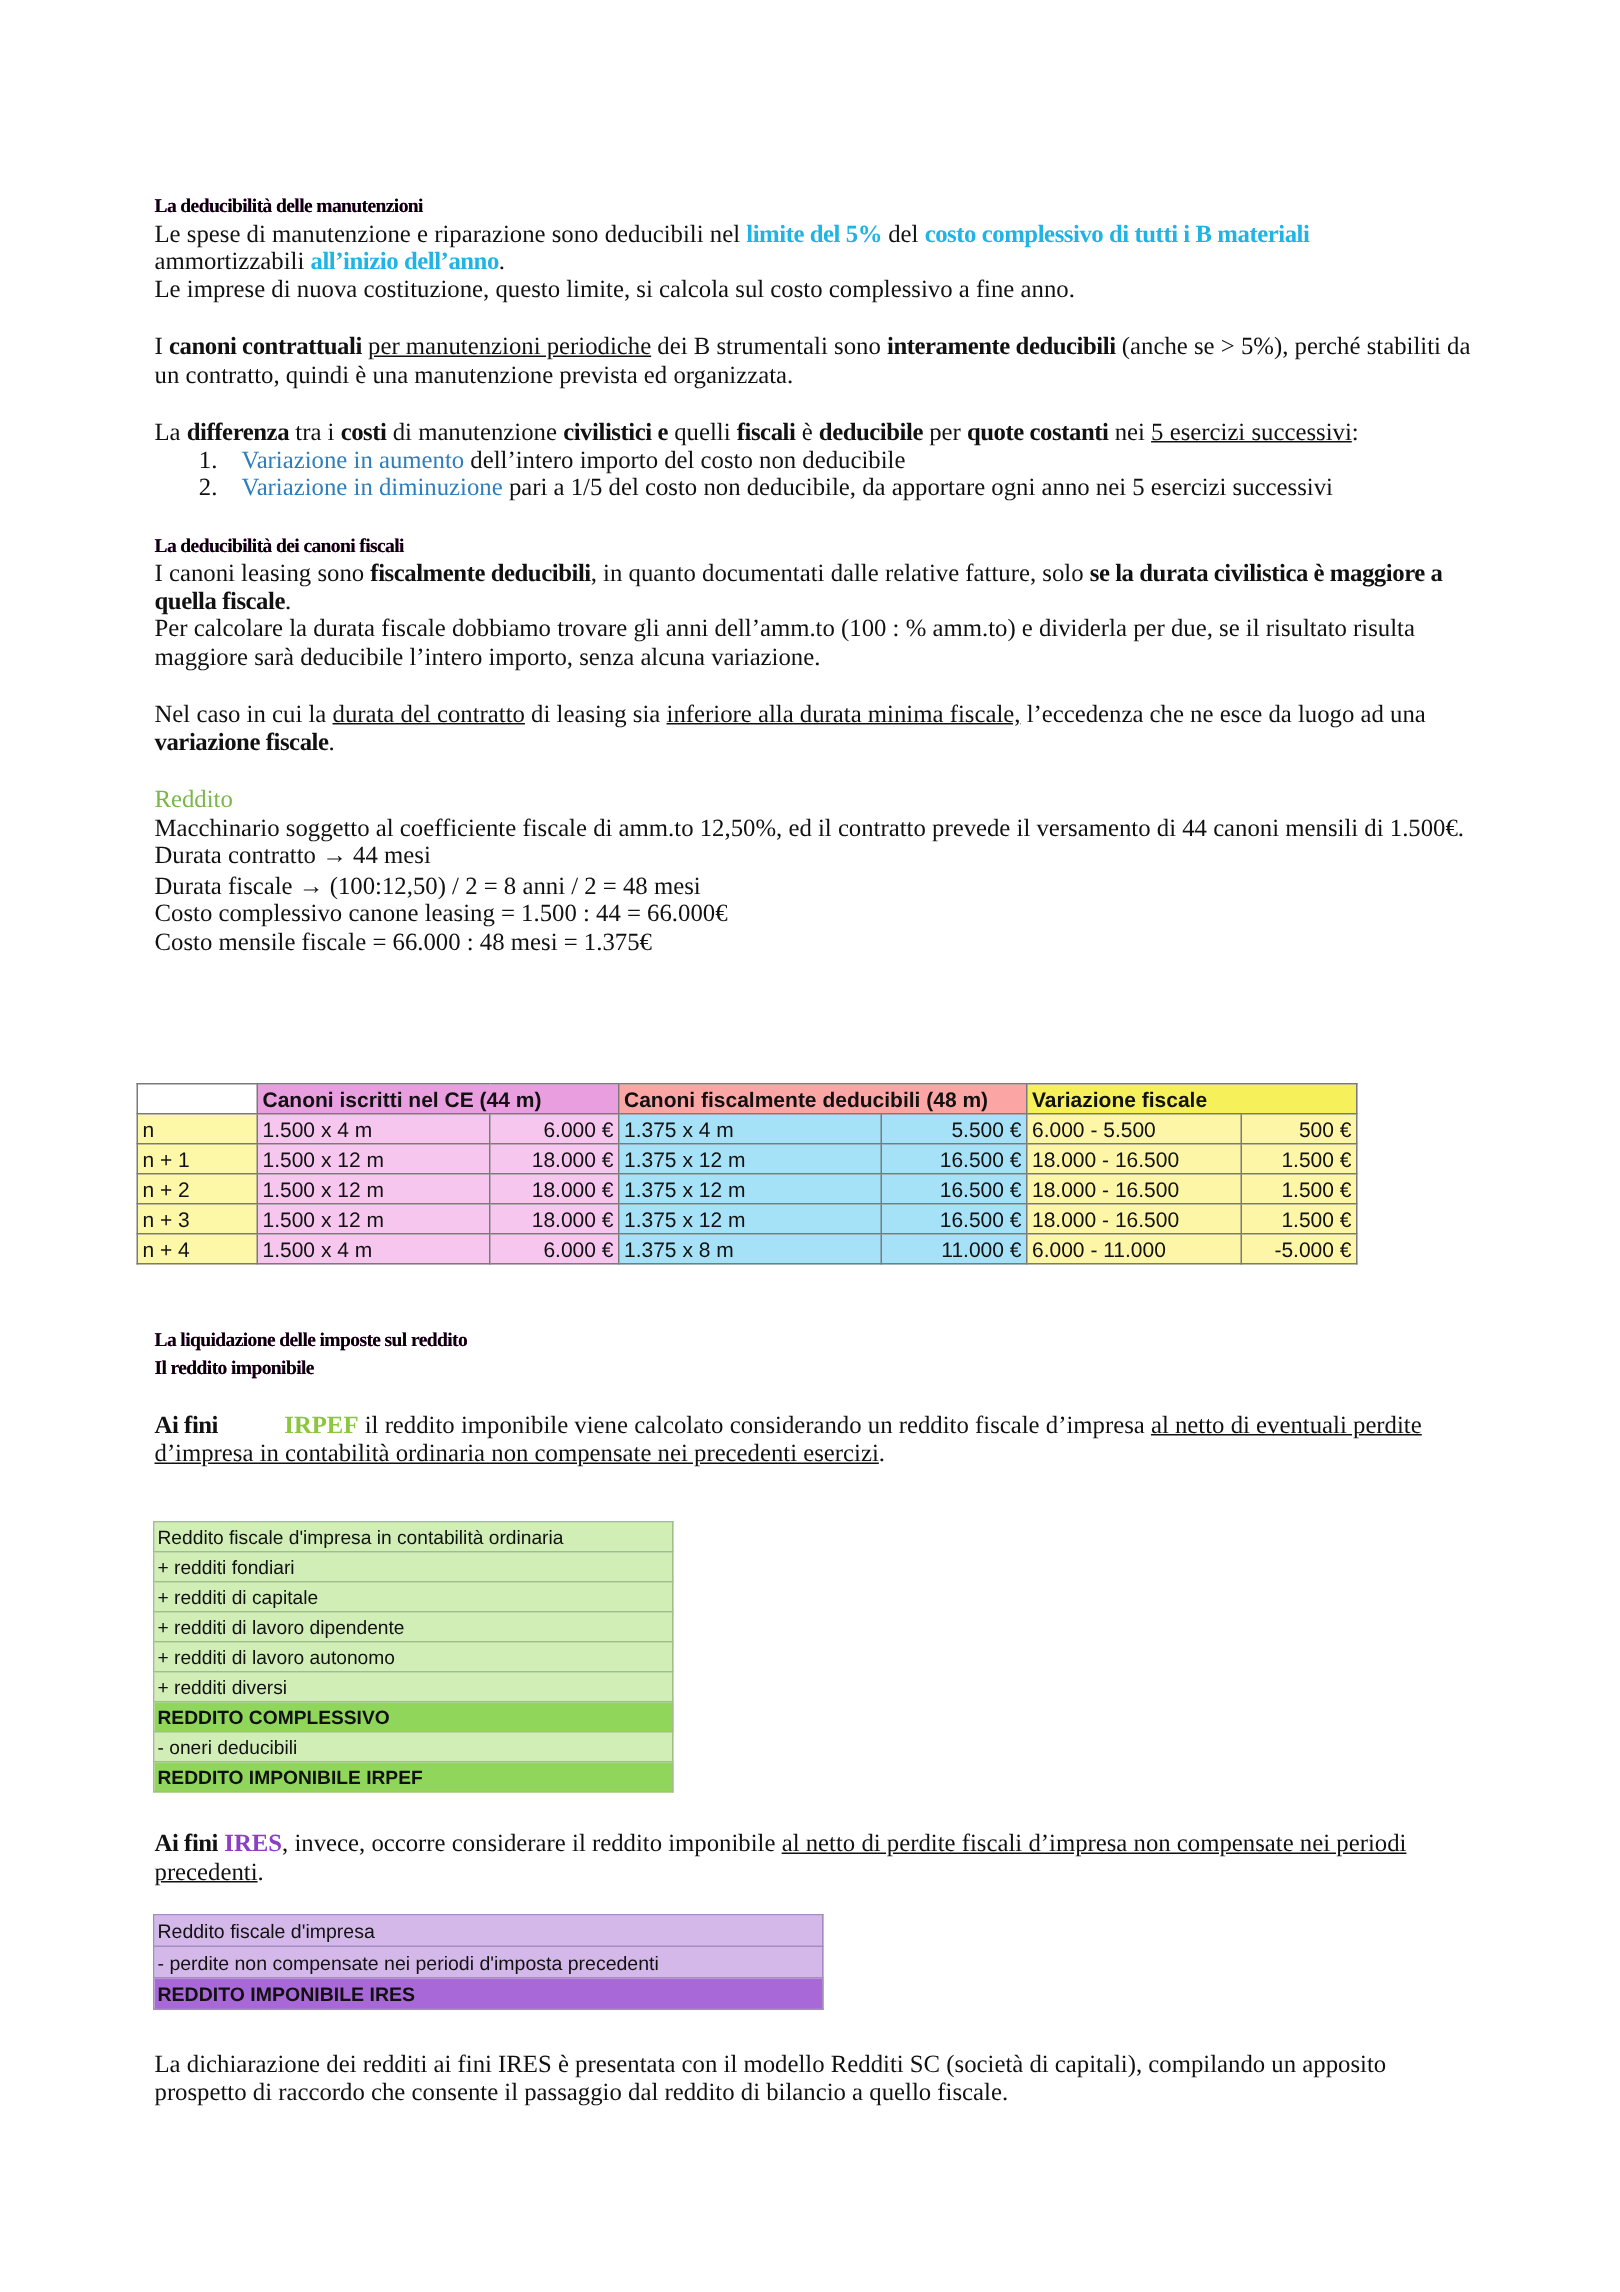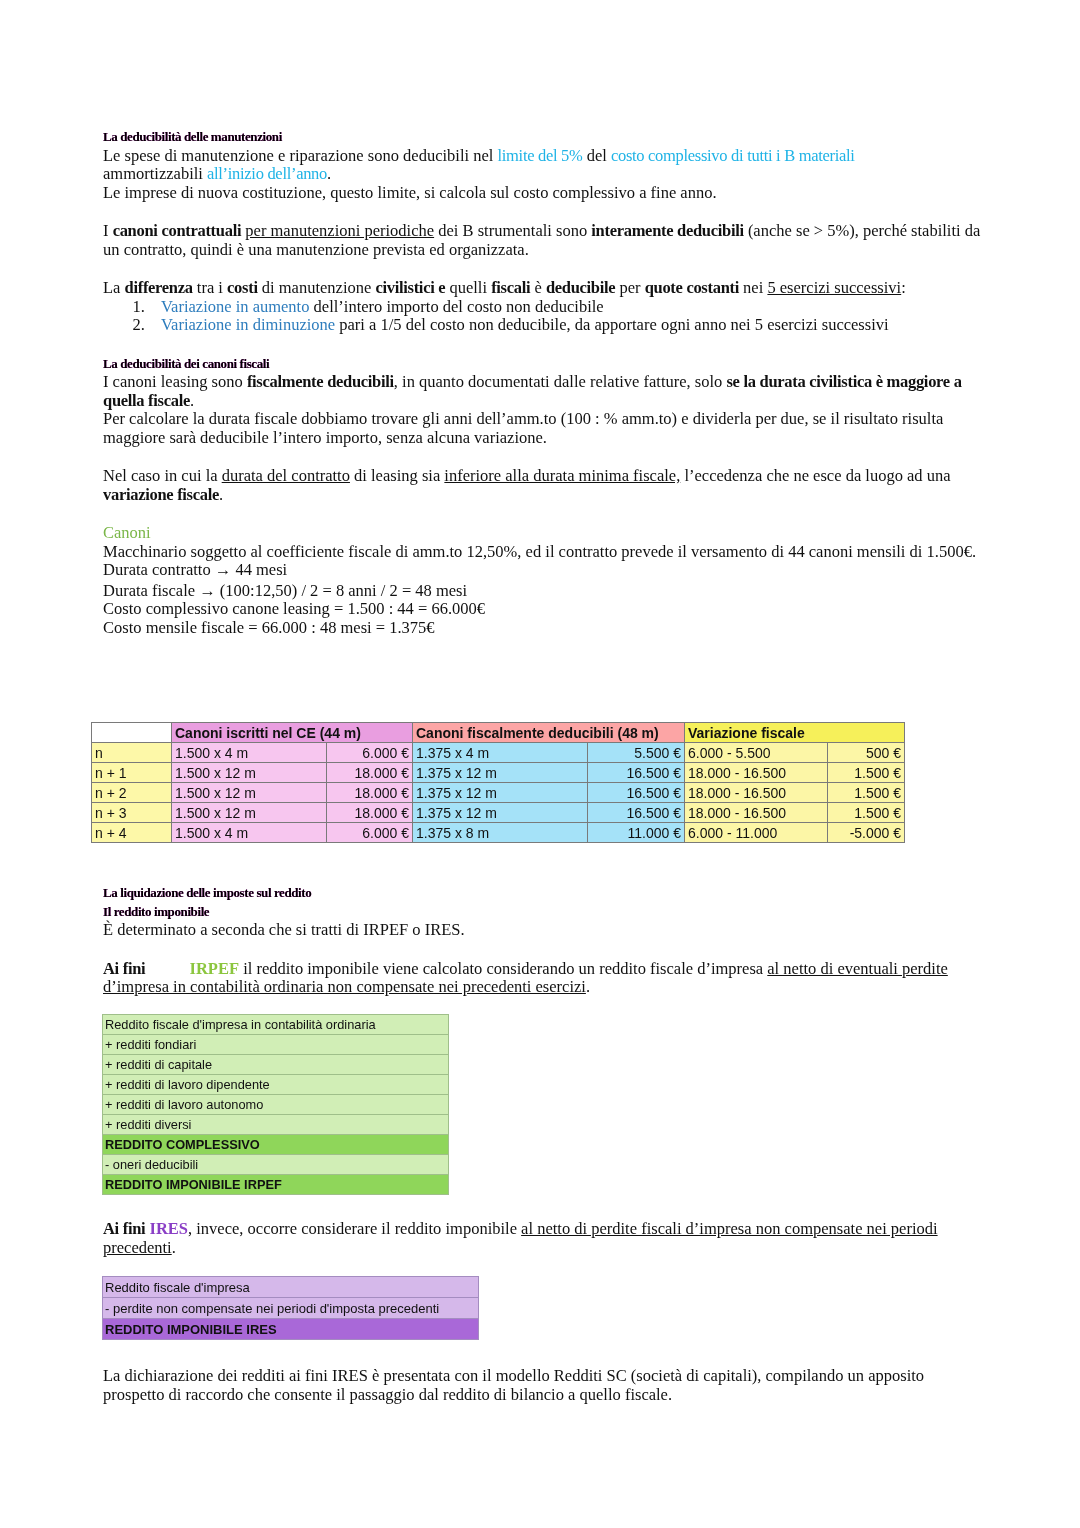--- a/index.html
+++ b/index.html
@@ -4,21 +4,21 @@
   <style>
     html, body { margin:0; padding:0; background:#ffffff; }
     body { width:1080px; height:1528px; position:relative; overflow:hidden;
            font-family:"Liberation Serif", "DejaVu Serif", serif; color:#111; }
     .page { position:absolute; left:103px; top:128px; width:880px; font-size:16.5px; line-height:18.5px; }
     .p { margin:0; }
     .gap { height:20px; }
     .h { font-weight:bold; color:#000000; font-size:13px; letter-spacing:-0.4px;
          text-shadow:0 0 0.4px #e040d8; }
     .b { font-weight:bold; letter-spacing:-0.3px;font-family:Liberation Serif, serif; }
-    .cy { color:#1fb3e6; font-weight:normal; letter-spacing:-0.3px;margin-top:23px; }
+    .cy { color:#1fb3e6; font-weight:bold; letter-spacing:-0.3px;margin-top:23px; }
     .blue { color:#2e7dbd; }
     .green { color:#7ab648; }
     .purple { color:#8a3fc6; font-weight:bold; }
     .gr-bold { color:#8cc63f; font-weight:bold;margin-left:40px; }
     .u { text-decoration:underline; }
     ol { margin:0; padding-left:46px; }
     ol li { padding-left:12px; }
 
     
     table.lease { position:absolute; left:91px; top:722px; border-collapse:collapse;
@@ -35,21 +35,21 @@
     .r { text-align:right; }
 
     
     table.irpef { position:absolute; left:102px; top:1014px; border-collapse:collapse;
                   font-family:"Liberation Sans","DejaVu Sans",sans-serif; font-size:12.8px; width:347px; }
     table.irpef td { border:1px solid #9fbf8a; height:19px; padding:0 2px; background:#d1eeb6; }
     table.irpef tr.tot td { background:#8fd65a; font-weight:bold; }
 
     
     table.ires { position:absolute; left:102px; top:1276px; border-collapse:collapse;
-                 font-family:"Liberation Sans","DejaVu Sans",sans-serif; font-size:13px; width:377px; }
+                 font-family:"Liberation Sans","DejaVu Sans",sans-serif; font-size:13px; width:447px; }
     table.ires td { border:1px solid #a48cc0; height:20px; padding:0 2px; background:#d5b8ea; }
     table.ires tr.tot td { background:#a968d8; font-weight:bold; }
   </style>
 </head>
 <body>
 
 <div class="page">
 
   <p class="p h">La deducibilità delle manutenzioni</p>
   <p class="p">
@@ -75,21 +75,21 @@
   <p class="p">
     <span>I canoni leasing sono </span><span class="b">fiscalmente deducibili</span><span>, in quanto documentati dalle relative fatture, solo </span><span class="b">se la durata civilistica è maggiore a quella fiscale</span><span>.</span>
   </p>
   <p class="p">Per calcolare la durata fiscale dobbiamo trovare gli anni dell’amm.to (100 : % amm.to) e dividerla per due, se il risultato risulta maggiore sarà deducibile l’intero importo, senza alcuna variazione.</p>
   <div class="gap"></div>
   <p class="p">
     <span>Nel caso in cui la </span><span class="u">durata del contratto</span><span> di leasing sia </span><span class="u">inferiore alla durata minima fiscale,</span><span> l’eccedenza che ne esce da luogo ad una </span><span class="b">variazione fiscale</span><span>.</span>
   </p>
   <div class="gap"></div>
 
-  <p class="p green">Canoni</p>
+  <p class="p green">Reddito</p>
   <p class="p">Macchinario soggetto al coefficiente fiscale di amm.to 12,50%, ed il contratto prevede il versamento di 44 canoni mensili di 1.500€.</p>
   <p class="p" style="margin-bottom:2px">Durata contratto → 44 mesi</p>
   <p class="p">Durata fiscale → (100:12,50) / 2 = 8 anni / 2 = 48 mesi</p>
   <p class="p">Costo complessivo canone leasing = 1.500 : 44 = 66.000€</p>
   <p class="p">Costo mensile fiscale = 66.000 : 48 mesi = 1.375€</p>
 </div>
 
 <table class="lease">
   <tbody>
       <tr>
@@ -142,21 +142,20 @@
     <td class="cyan r">11.000 €</td>
     <td class="yel">6.000 - 11.000</td>
     <td class="yel r">-5.000 €</td>
   </tr>
 </tbody>
   </table>
 
 <div class="page" style="top:884px">
   <p class="p h">La liquidazione delle imposte sul reddito</p>
   <p class="p h">Il reddito imponibile</p>
-  <p class="p">È determinato a seconda che si tratti di IRPEF o IRES.</p>
   <div class="gap"></div>
   <p class="p">
     <span class="b">Ai fini</span> <span class="gr-bold">IRPEF</span><span> il reddito imponibile viene calcolato considerando un reddito fiscale d’impresa </span><span class="u">al netto di eventuali perdite d’impresa in contabilità ordinaria non compensate nei precedenti esercizi</span><span>.</span>
   </p>
 </div>
 
 <table class="irpef">
   <tbody>
       <tr>
         <td>Reddito fiscale d'impresa in contabilità ordinaria</td>

